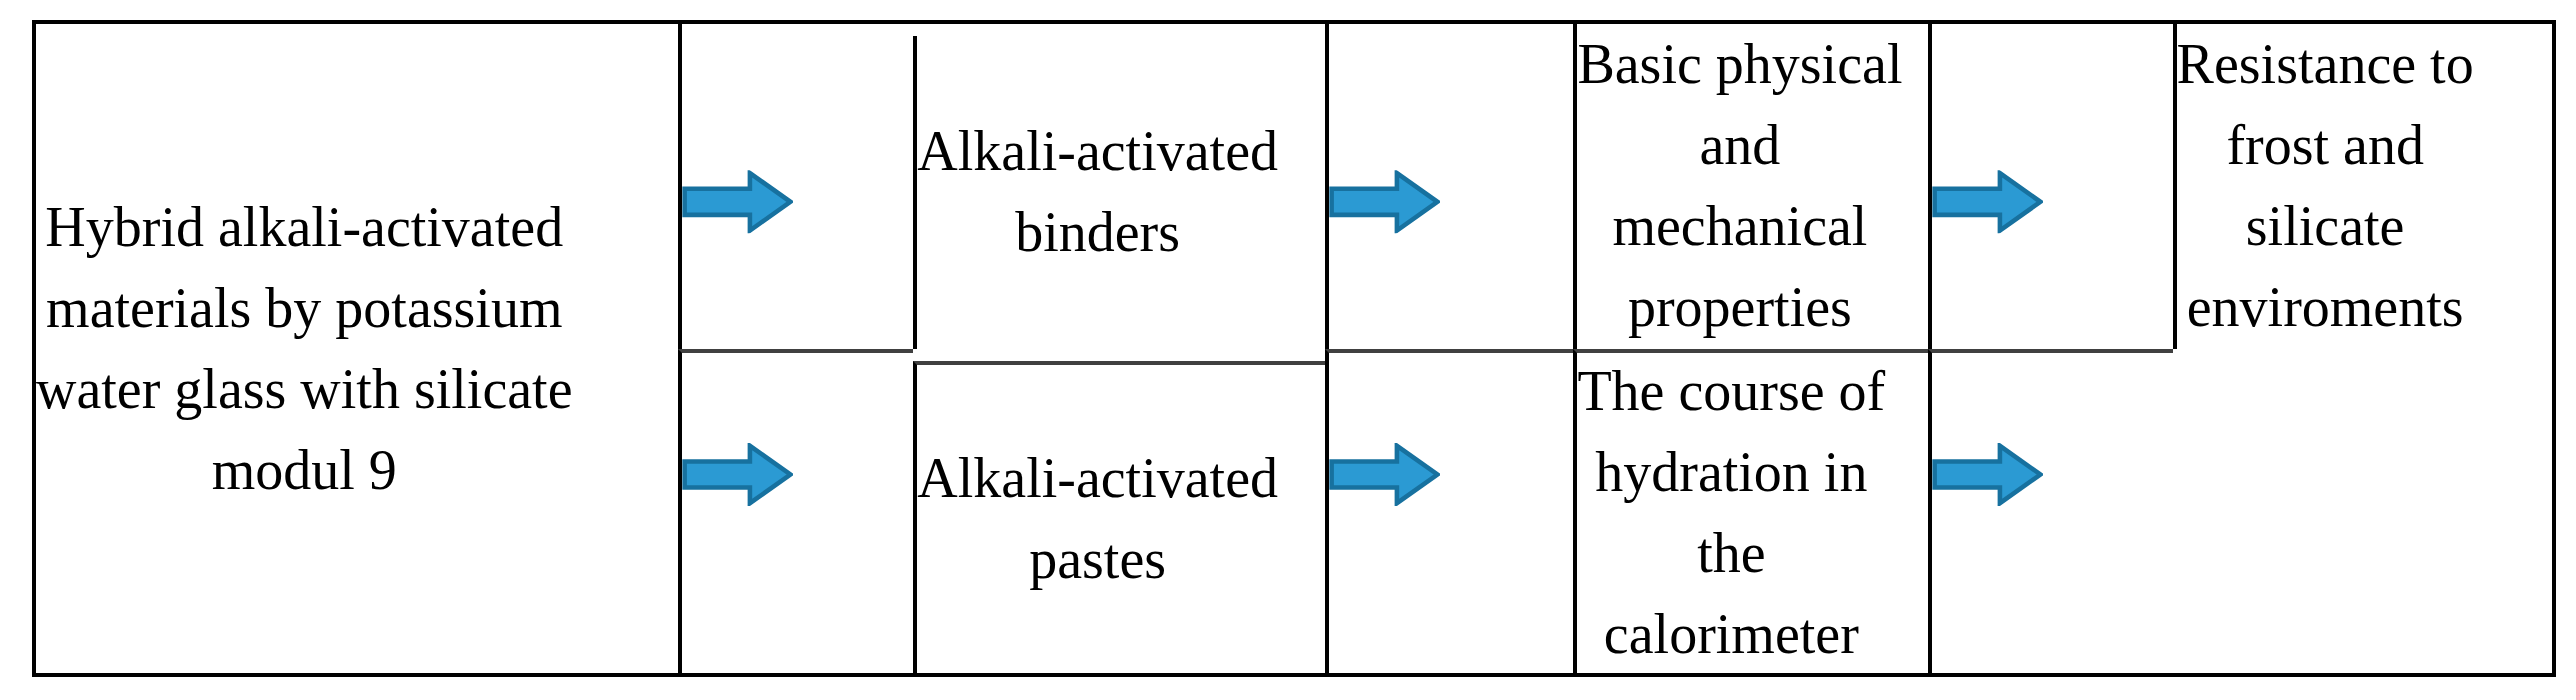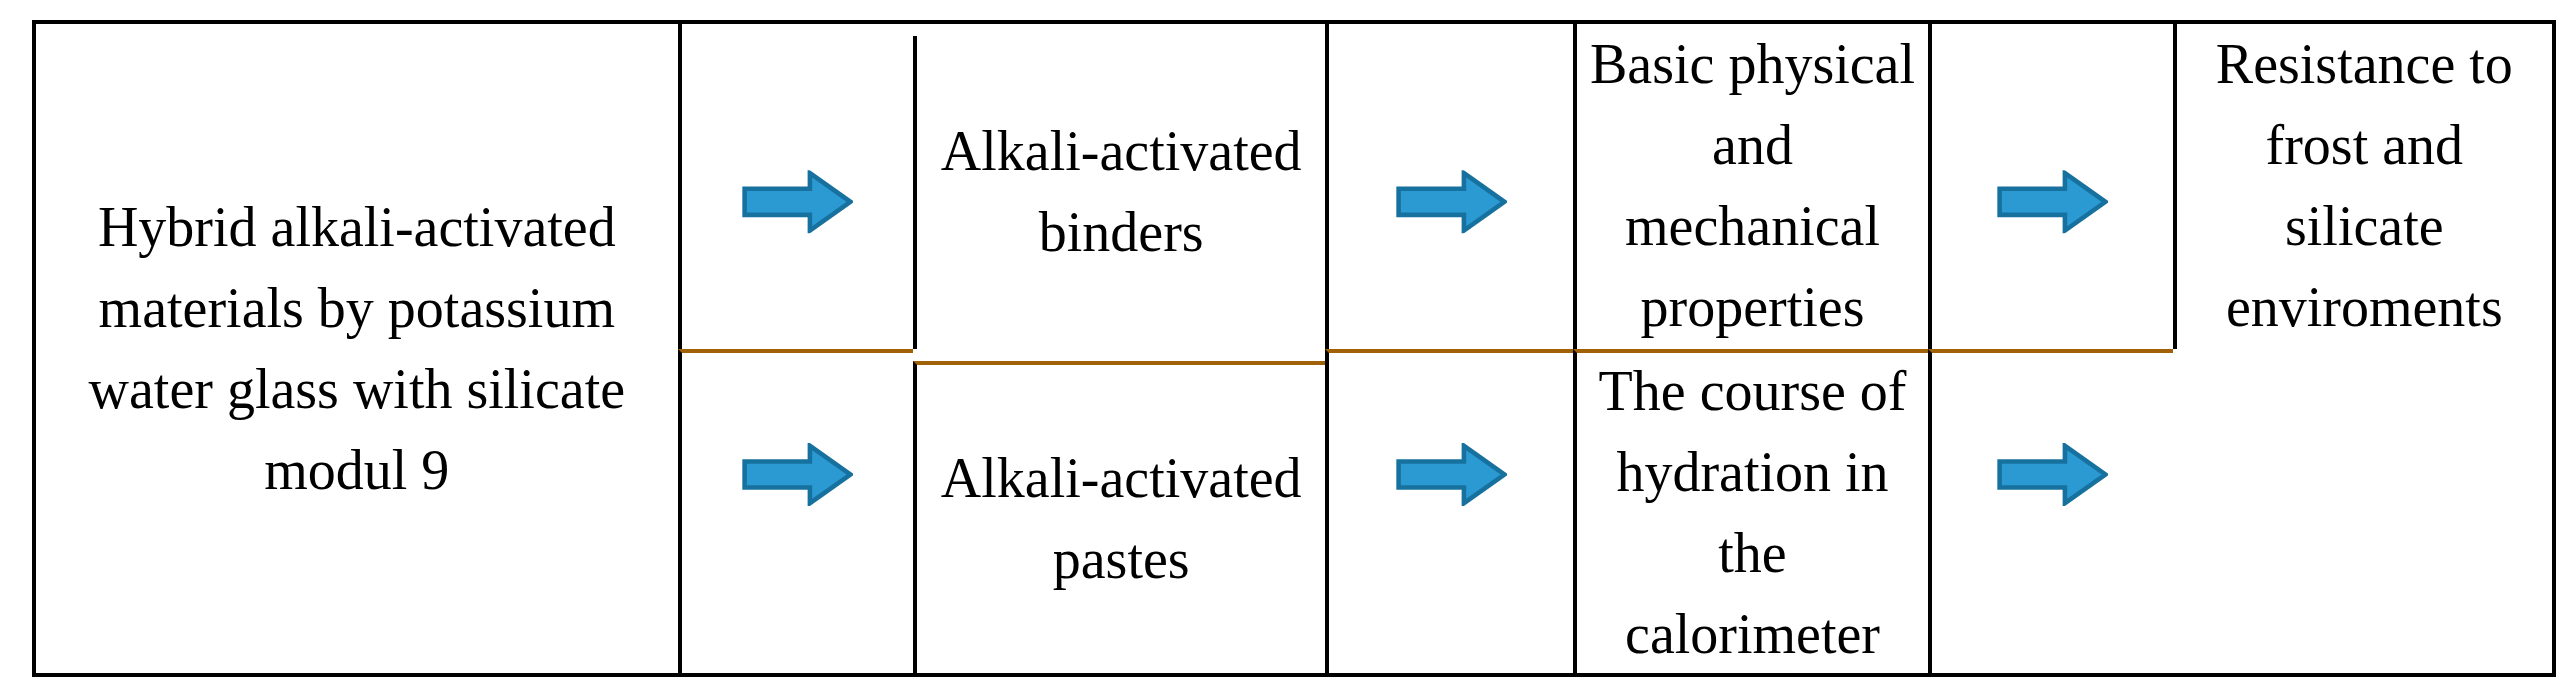--- a/index.html
+++ b/index.html
@@ -24,37 +24,37 @@
     box-sizing: border-box;
     border: 4.6px solid #000000;
     display: grid;
     grid-template-columns: 969fr 356fr 622fr 375fr 535fr 370fr 573fr;
     grid-template-rows: 1fr 1fr;
   }
   .cell {
     box-sizing: border-box;
     display: flex;
     align-items: center;
-    justify-content: center;
+    justify-content: flex-start;
     border-left: 4px solid #000000;
     overflow: hidden;
   }
   .cell.main {
     grid-column: 1;
     grid-row: 1 / 3;
     border-left: none;
   }
   .c2 { grid-column: 2; }
   .c3 { grid-column: 3; margin-top: 12px; }
   .c4 { grid-column: 4; }
   .c5 { grid-column: 5; }
   .c6 { grid-column: 6; }
   .c7 { grid-column: 7; }
   .r1 { grid-row: 1; }
-  .r2 { grid-row: 2; border-top: 4px solid #a16207; }
+  .r2 { grid-row: 2; border-top: 4px solid #404040; }
   .txt {
     font-size: 56px;
     line-height: 81px;
     text-align: center;
     white-space: pre-line;
   }
   .arrow-svg {
     width: 111px;
     height: 63px;
     display: block;

